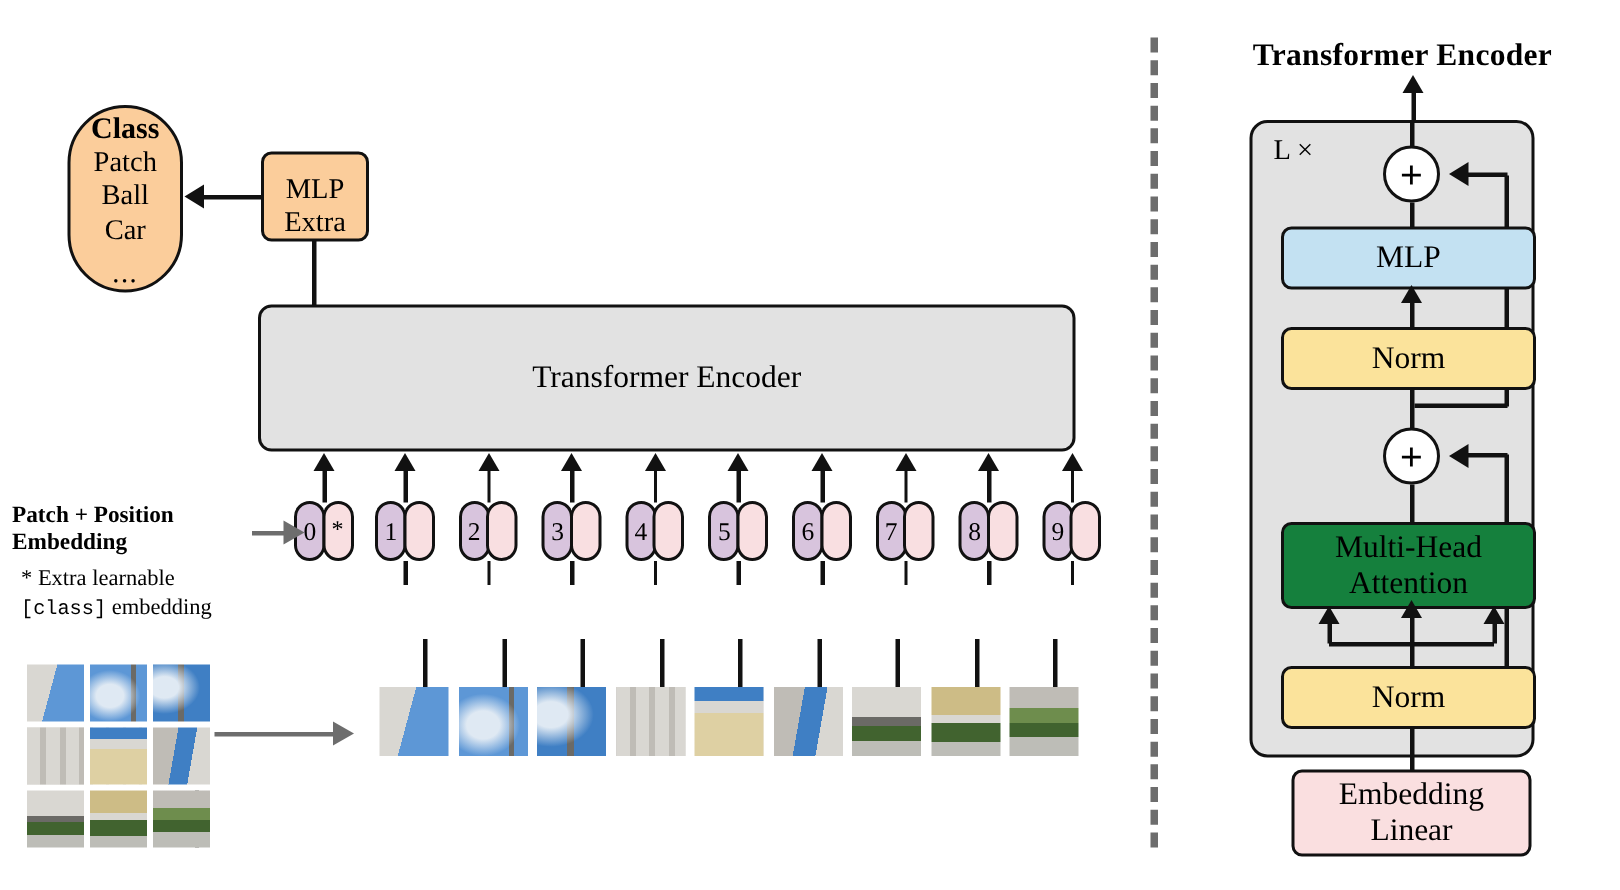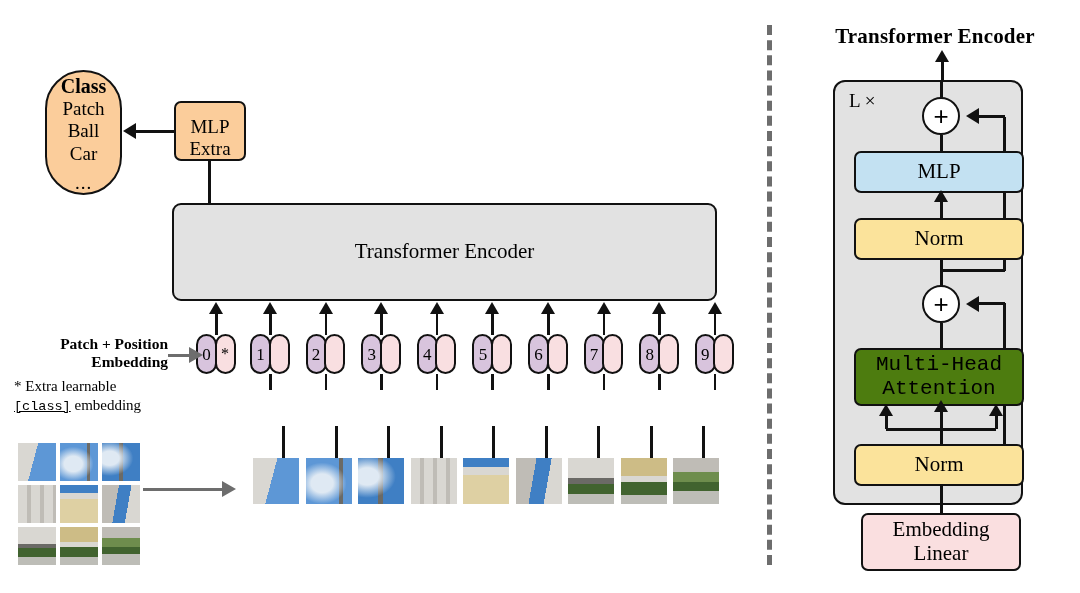--- a/index.html
+++ b/index.html
@@ -41,51 +41,50 @@
     line-height: 1.12;
   }
   .rbox  { border-radius: 9px; }
   .rbox-sm { border-radius: 7px; }
 
   .clr-orange { background: #fbcd9b; justify-content: flex-end; }
   .clr-gray   { background: #e2e2e2; }
   .clr-pink   { background: #fadfe0; }
   .clr-blue   { background: #c3e1f2; }
   .clr-yellow { background: #fbe39b; }
-  .clr-green  { background: #4d7c0f; font-family: Liberation Mono, monospace; }
+  .clr-green  { background: #15803d; }
   .clr-purple { background: #d8c4dd; }
   .clr-pinkpale { background: #f9dfe1; }
 
   
   #class-pill {
     border-radius: 48px;
     flex-direction: column;
     font-size: 19px;
   }
   #class-pill .hdr { font-weight: bold; font-size: 20px; margin-bottom: 1px; }
   #class-pill .ln { line-height: 1.17; }
   #class-pill .dots { margin-top: 7px; letter-spacing: 1px; }
 
   
   #pp-label {
     font-weight: bold;
     font-size: 15.5px;
-    text-align: right;
+    text-align: left;
     line-height: 1.15;
     white-space: nowrap;
   }
   #extra-label {
     font-size: 15px;
     line-height: 1.25;
     white-space: nowrap;
   }
   #extra-label .mono {
     font-family: "Liberation Mono", "DejaVu Sans Mono", monospace;
     font-size: 13.5px;
-    text-decoration: underline;
   }
 
   
   .token-group { display: flex; align-items: flex-end; }
   .cap {
     box-sizing: border-box;
     border: 2.5px solid #111;
     border-radius: 14px;
     width: 21px;
     height: 40px;

